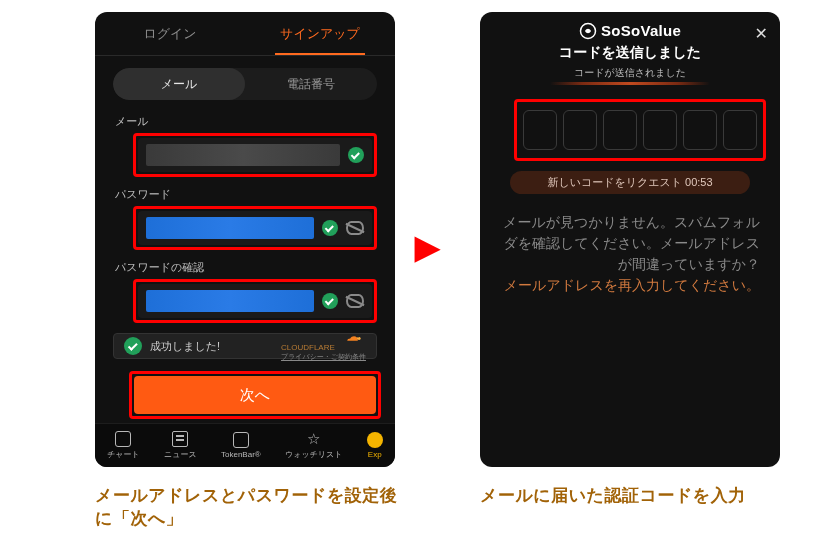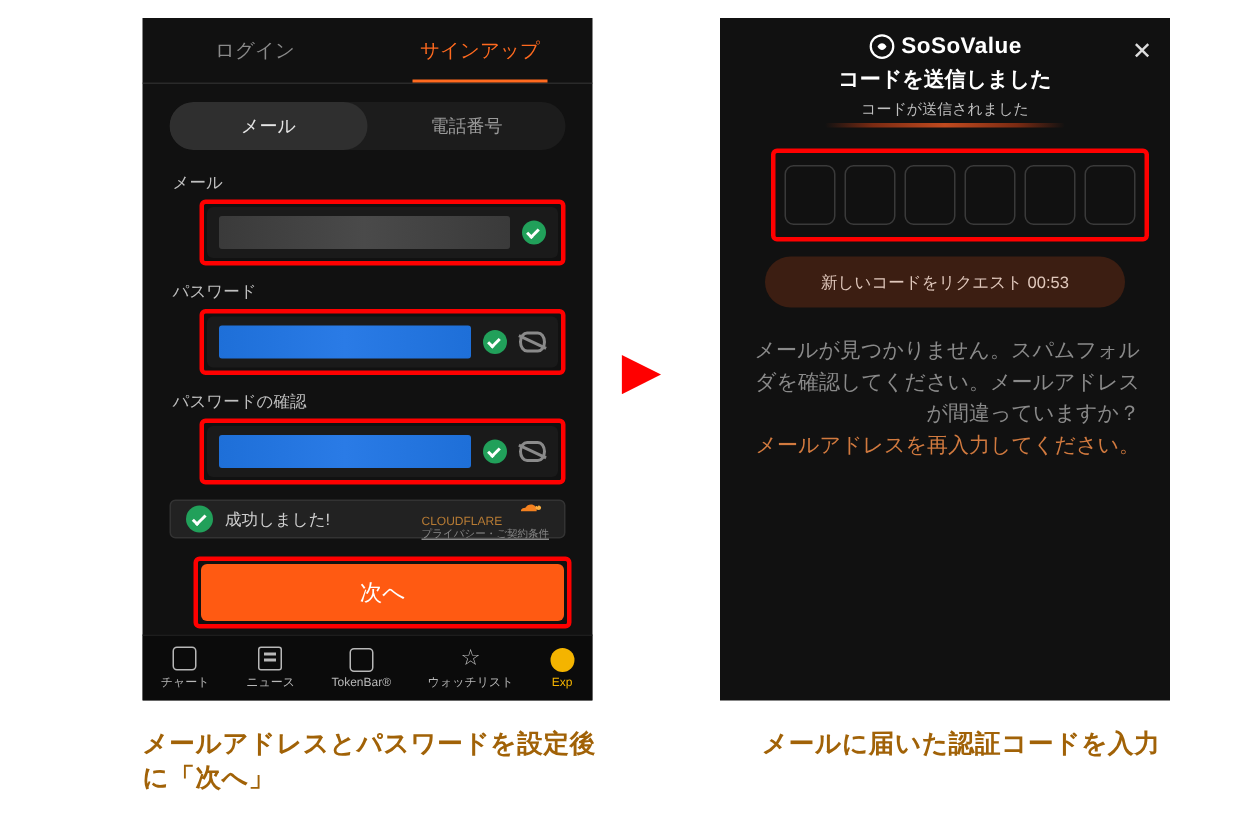--- a/index.html
+++ b/index.html
@@ -8,21 +8,21 @@
     font-family: -apple-system, "Hiragino Sans", "Hiragino Kaku Gothic ProN", Meiryo, sans-serif;
     width: 840px;
     height: 560px;
     position: relative;
   }
   .phone {
     position: absolute;
     width: 300px;
     height: 455px;
     background: #111111;
-    border-radius: 0;
+    border-radius: 12px;
     overflow: hidden;
     color: #c9c9c9;
     font-size: 12px;
   }
   .phone-left { left: 95px; top: 12px; }
   .phone-right { left: 480px; top: 12px; }
 
   
   .top-tabs { display:flex; height:44px; border-bottom:1px solid #2a2a2a; }
   .top-tab { flex:1; display:flex; align-items:center; justify-content:center; font-size:13px; color:#8a8a8a; cursor:pointer; position:relative; }
@@ -74,31 +74,31 @@
   .brand-text { color:#fff; font-weight:700; font-size:15px; letter-spacing:0.3px; }
   .close-x { position:absolute; right:12px; top:12px; color:#ddd; font-size:16px; cursor:pointer; }
   .r-title { color:#fff; font-size:14px; font-weight:600; }
   .r-sub { color:#bfbfbf; font-size:10px; margin-top:4px; }
   .r-line { height:3px; margin:2px auto 0; width:160px; background:linear-gradient(90deg,transparent,#7a2a12 20%,#c04a1f,#7a2a12 80%,transparent); border-radius:2px; }
 
   .code-wrap { margin:10px 14px; }
   .code-row { display:flex; gap:6px; justify-content:center; padding:6px 4px; }
   .code-box { width:38px; height:40px; border:1px solid #3a3a3a; border-radius:6px; background:#111; }
 
-  .req-btn { margin:10px 30px; background:#3c1e12; color:#e0c8bc; height:34px; border-radius:17px; display:flex; align-items:center; justify-content:center; font-size:11px; cursor:pointer; }
+  .req-btn { margin:10px 30px; background:#3c1e12; color:#e0c8bc; height:23px; border-radius:17px; display:flex; align-items:center; justify-content:center; font-size:11px; cursor:pointer; }
   .r-help { margin:18px 20px 0; text-align:right; font-size:14px; color:#8a8a8a; line-height:1.5; }
   .r-help .accent { color:#d27a3f; }
 
   
   .arrow { position:absolute; left:415px; top:228px; color:#ff0000; font-size:32px; font-weight:900; }
 
   
   .caption { position:absolute; color:#a16207; font-weight:700; font-size:17px; line-height:1.35; letter-spacing:0.5px; }
   .cap-left { left:95px; top:485px; width:310px; }
-  .cap-right { left:508px; top:485px; width:320px; }
+  .cap-right { left:480px; top:485px; width:320px; }
 </style>
 </head>
 <body>
 
 <div class="phone phone-left">
 
   <div class="top-tabs">
     <div class="top-tab">ログイン</div>
     <div class="top-tab active">サインアップ</div>
   </div>

